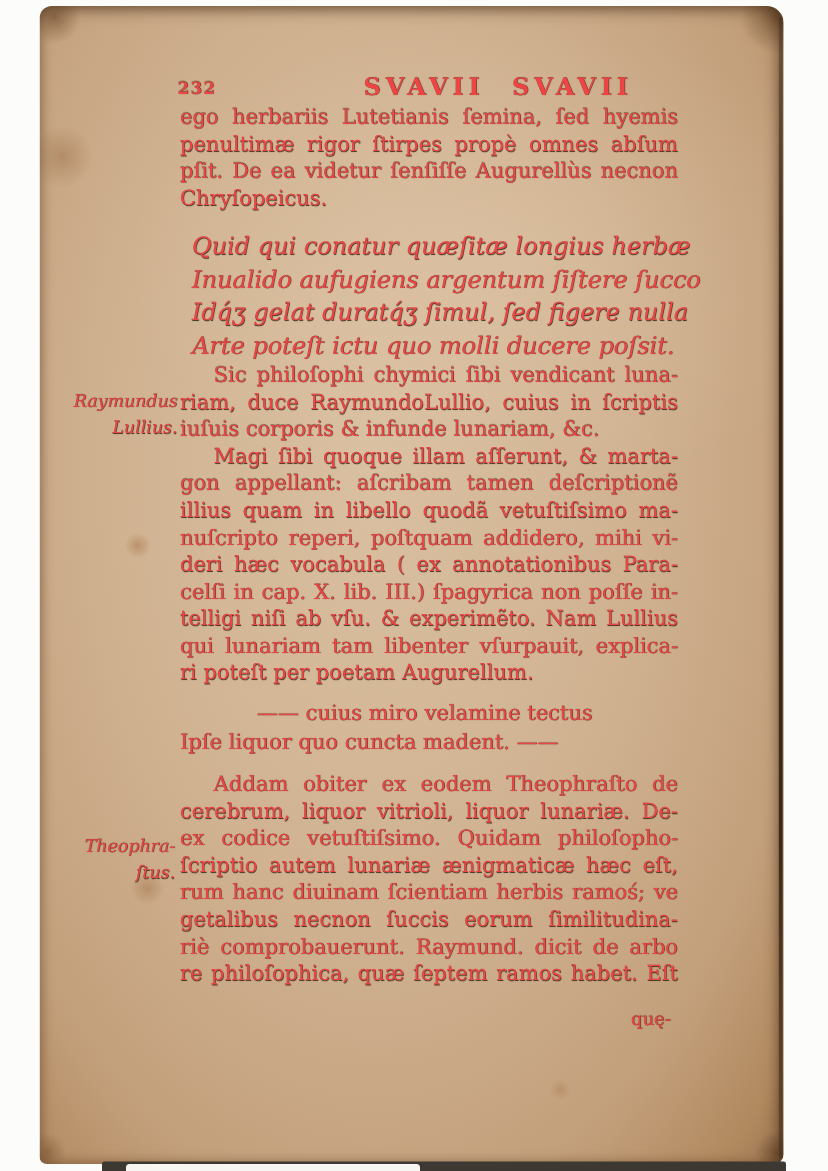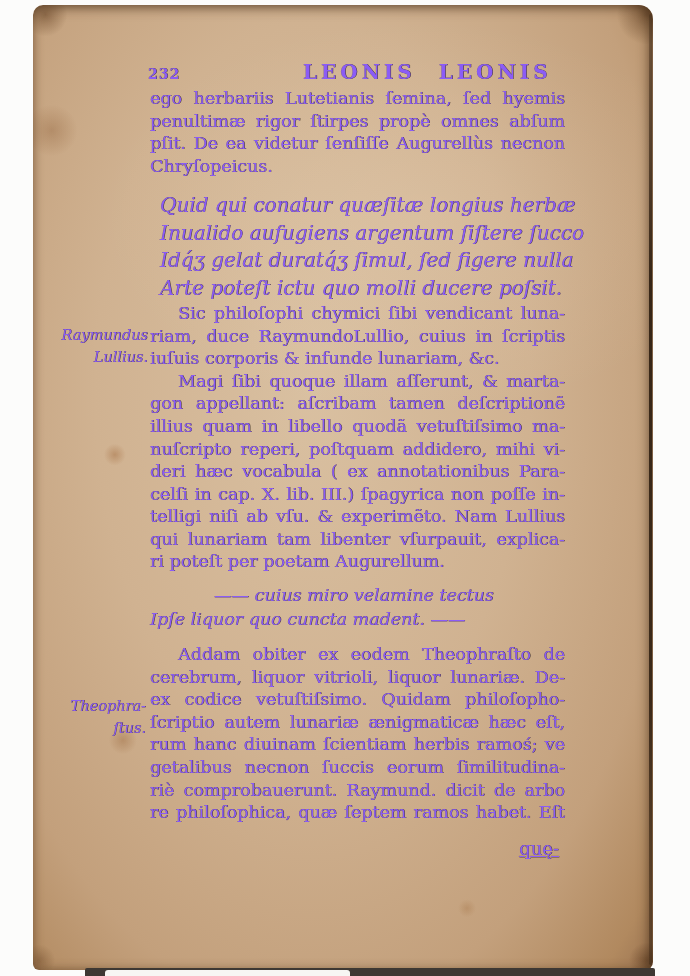--- a/index.html
+++ b/index.html
@@ -1,21 +1,21 @@
 <!DOCTYPE html>
 <html><head>
 <meta charset="utf-8">
 <title>Leonis Suavii — p. 232</title>
 <style>
   html,body{margin:0;padding:0;background:#ffffff;}
   .stage{
     position:relative;width:690px;height:976px;overflow:hidden;
     background:#fcfcfb;
     font-family:"DejaVu Serif", serif;
-    color:#8b5cf6;
+    color:#ef4444;
   }
   
   .paper{
     position:absolute;left:33px;top:5px;width:620px;height:965px;
     border-radius:10px 14px 8px 6px;
     background:
       radial-gradient(circle 22px at 2% 1%,  rgba(92,56,26,.50), rgba(92,56,26,0) 100%),
       radial-gradient(circle 30px at 99% 1%, rgba(80,48,22,.55), rgba(80,48,22,0) 100%),
       radial-gradient(circle 18px at 99% 99%,rgba(80,48,22,.45), rgba(80,48,22,0) 100%),
       radial-gradient(circle 16px at 1% 99%, rgba(92,56,26,.35), rgba(92,56,26,0) 100%),
@@ -42,38 +42,38 @@
   .ink{ text-shadow:0.4px 0.4px 0.6px rgba(42,33,20,.85), -0.2px -0.2px 0.4px rgba(42,33,20,.35); }
   .headerline{position:absolute;left:150px;top:60px;width:415px;height:26px;}
   .pagenum{position:absolute;left:-2px;top:6px;font-size:14px;font-weight:bold;letter-spacing:1px;}
   .running-title{position:absolute;left:153px;top:0;font-size:20px;font-weight:bold;letter-spacing:4px;word-spacing:12px;white-space:nowrap;}
   .textblock{position:absolute;left:150px;top:87px;width:415px;}
   .line{height:22.6px;line-height:22.6px;font-size:17.5px;overflow:visible;white-space:nowrap;}
   .jst{white-space:normal;text-align:justify;text-align-last:justify;}
   .para{text-indent:28px;}
   .verse{height:27.4px;line-height:27.4px;font-style:italic;padding-left:10px;font-size:20px;}
   .verse-first{margin-top:15px;}
-  .verse2{height:24px;line-height:24px;font-style:italic;}
+  .verse2{height:24px;line-height:24px;}
   .v2first{margin-top:10px;padding-left:64px;}
   .gap-before{margin-top:12px;}
-  .catchword{margin-top:14px;text-align:right;padding-right:6px;font-size:18px;white-space:normal;text-align-last:right;text-decoration:underline;}
+  .catchword{margin-top:14px;text-align:right;padding-right:6px;font-size:15px;white-space:normal;text-align-last:right;}
   .marginal{position:absolute;font-style:italic;font-size:14.5px;line-height:22px;text-align:right;}
   .m1{left:56px;top:324px;width:92px;}
   .m2{left:54px;top:695px;width:92px;}
 </style>
 </head>
 <body>
 
 <div class="stage">
 
   <div class="paper"></div>
 
   <div class="headerline ink">
     <span class="pagenum">232</span>
-    <span class="running-title">LEONIS LEONIS</span>
+    <span class="running-title">SVAVII SVAVII</span>
   </div>
 
   <div class="textblock ink">
       <div class="line jst">ego herbariis Lutetianis ſemina, ſed hyemis</div>
       <div class="line jst">penultimæ rigor ſtirpes propè omnes abſum</div>
       <div class="line jst">pſit. De ea videtur ſenſiſſe Augurellùs necnon</div>
       <div class="line">Chryſopeicus.</div>
       <div class="line verse verse-first">Quid qui conatur quæſitæ longius herbæ</div>
       <div class="line verse">Inualido aufugiens argentum ſiſtere ſucco</div>
       <div class="line verse">Idq́ʒ gelat duratq́ʒ ſimul, ſed figere nulla</div>

